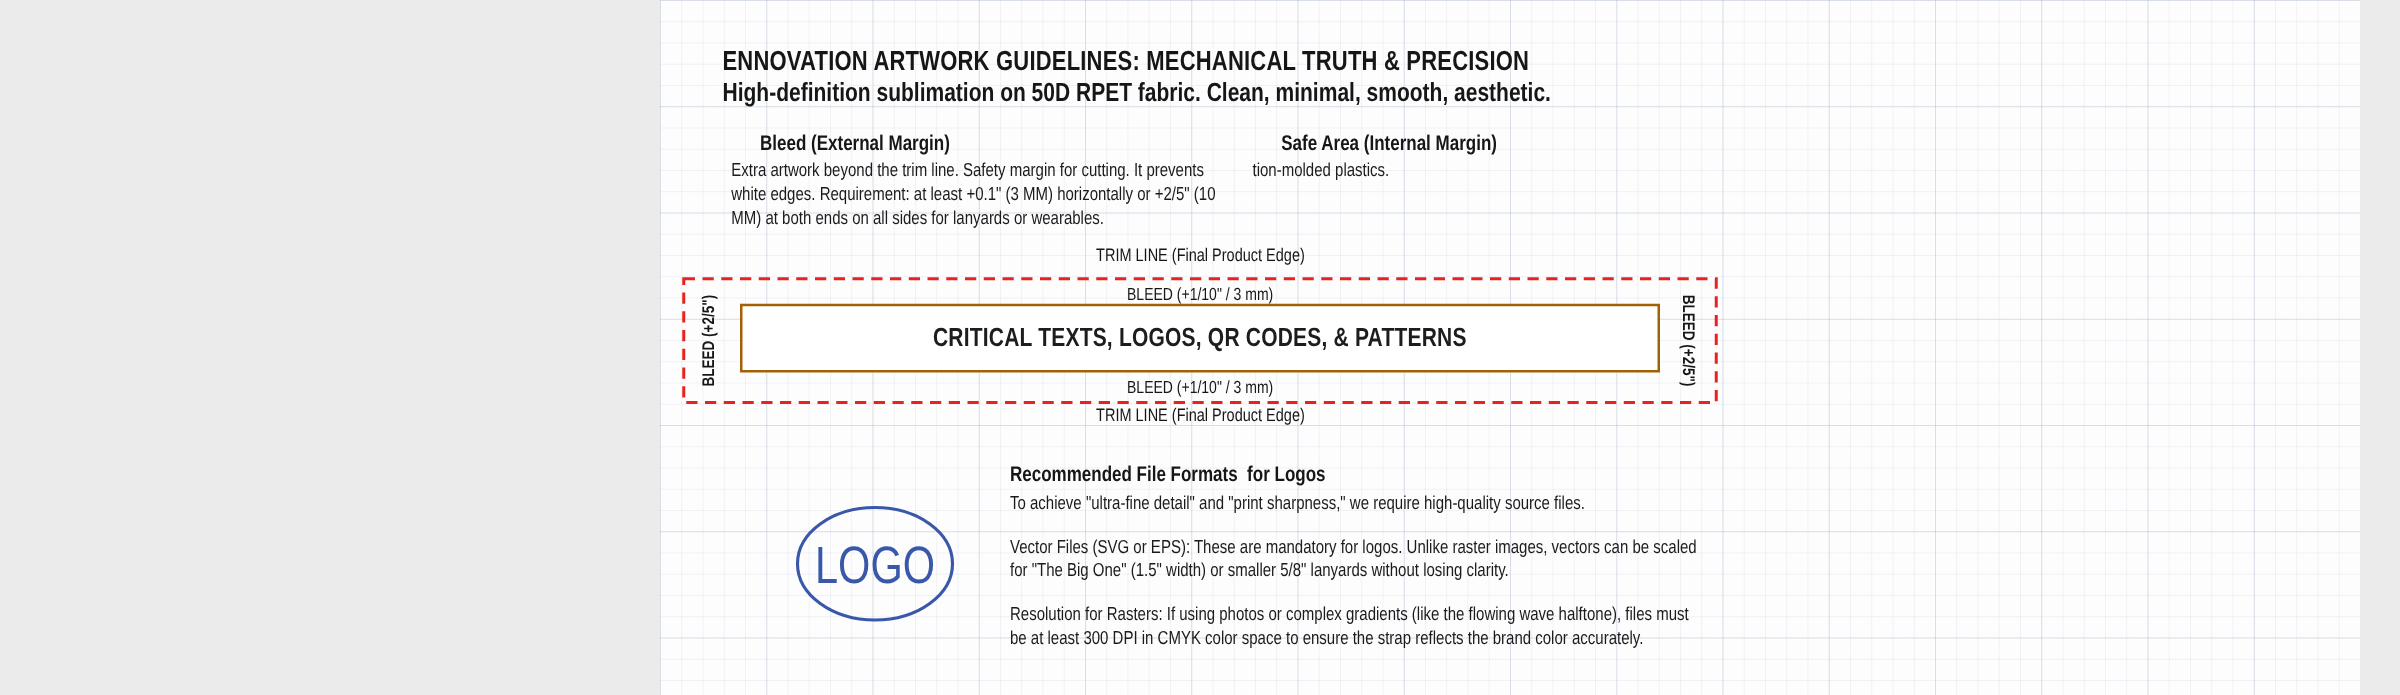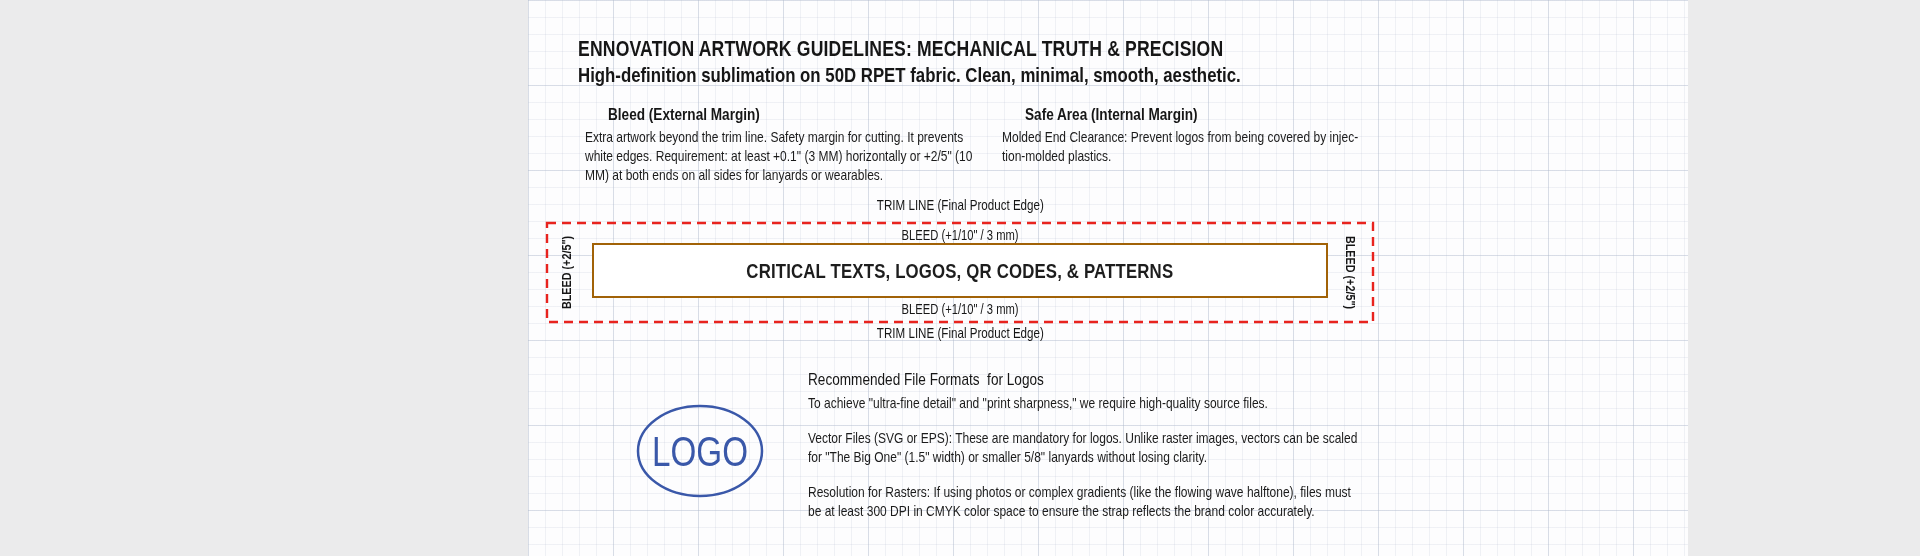--- a/index.html
+++ b/index.html
@@ -1,16 +1,16 @@
 <!DOCTYPE html>
 <html><head>
 <meta charset="utf-8">
 <style>
   html,body{margin:0;padding:0;background:#ebebec;}
-  .canvas{position:relative;width:1688px;height:556px;background:#ebebec;overflow:hidden;
+  .canvas{position:relative;width:1920px;height:556px;background:#ebebec;overflow:hidden;
           font-family:"Liberation Sans",sans-serif;color:#161616;}
   .sheet{position:absolute;left:528px;top:0;width:1360px;height:556px;
          background-color:#fdfdfe;
          background-image:
            linear-gradient(rgba(178,188,206,.38) 1px, transparent 1px),
            linear-gradient(90deg, rgba(178,188,206,.38) 1px, transparent 1px),
            linear-gradient(rgba(178,188,206,.18) 1px, transparent 1px),
            linear-gradient(90deg, rgba(178,188,206,.18) 1px, transparent 1px);
          background-size:85px 85px,85px 85px,17px 17px,17px 17px;}
   .abs{position:absolute;}
@@ -25,21 +25,21 @@
   .diagram-label{left:547px;width:826px;text-align:center;font-size:14.5px;font-weight:400;}
   .blue-box{left:592px;top:243px;width:736px;height:55px;background:#fff;
             border:2px solid #a16207;box-sizing:border-box;
             display:flex;align-items:center;justify-content:center;}
   .blue-box-text{font-size:21px;font-weight:700;letter-spacing:.2px;color:#1d1d1d;}
   .vlabel{width:30px;height:101px;display:flex;align-items:center;justify-content:center;}
   .vlabel span{white-space:nowrap;font-size:13.5px;font-weight:700;}
   .vlabel.left span{transform:rotate(-90deg) scaleX(.8);}
   .vlabel.right span{transform:rotate(90deg) scaleX(.8);}
   .files{left:808px;top:369px;width:620px;}
-  .files-heading{font-size:17px;font-weight:400;line-height:22px;margin-bottom:2px;white-space:pre;}
+  .files-heading{font-size:17px;font-weight:700;line-height:22px;margin-bottom:2px;white-space:pre;}
   .files p{margin:0 0 16px 0;}
   .files p:last-child{margin-bottom:12px;}
 </style>
 </head>
 <body>
 
 <div class="canvas">
   <div class="sheet">
 
     <div class="abs" style="left:50px;top:36px;">
@@ -49,21 +49,20 @@
 
     <div class="abs col" style="left:57px;top:104px;">
       <div class="col-heading"><span class="cxl">Bleed (External Margin)</span></div>
       <div class="body-line"><span class="cxl">Extra artwork beyond the trim line. Safety margin for cutting. It prevents</span></div>
       <div class="body-line"><span class="cxl">white edges. Requirement: at least +0.1" (3 MM) horizontally or +2/5" (10</span></div>
       <div class="body-line"><span class="cxl">MM) at both ends on all sides for lanyards or wearables.</span></div>
     </div>
 
     <div class="abs col" style="left:474px;top:104px;">
       <div class="col-heading"><span class="cxl">Safe Area (Internal Margin)</span></div>
-      <div class="body-line"><span class="cxl">Molded End Clearance: Prevent logos from being covered by injec-</span></div>
       <div class="body-line"><span class="cxl">tion-molded plastics.</span></div>
     </div>
   </div>
 
   <div class="abs diagram-label" style="top:197px;"><span class="cxc">TRIM LINE (Final Product Edge)</span></div>
 
   <svg class="abs" style="left:545px;top:221px;" width="830" height="103" viewBox="0 0 830 103">
     <rect x="2" y="2" width="826" height="99" fill="none" stroke="#e8231e" stroke-width="2.4" stroke-dasharray="9 6"></rect>
   </svg>
 

